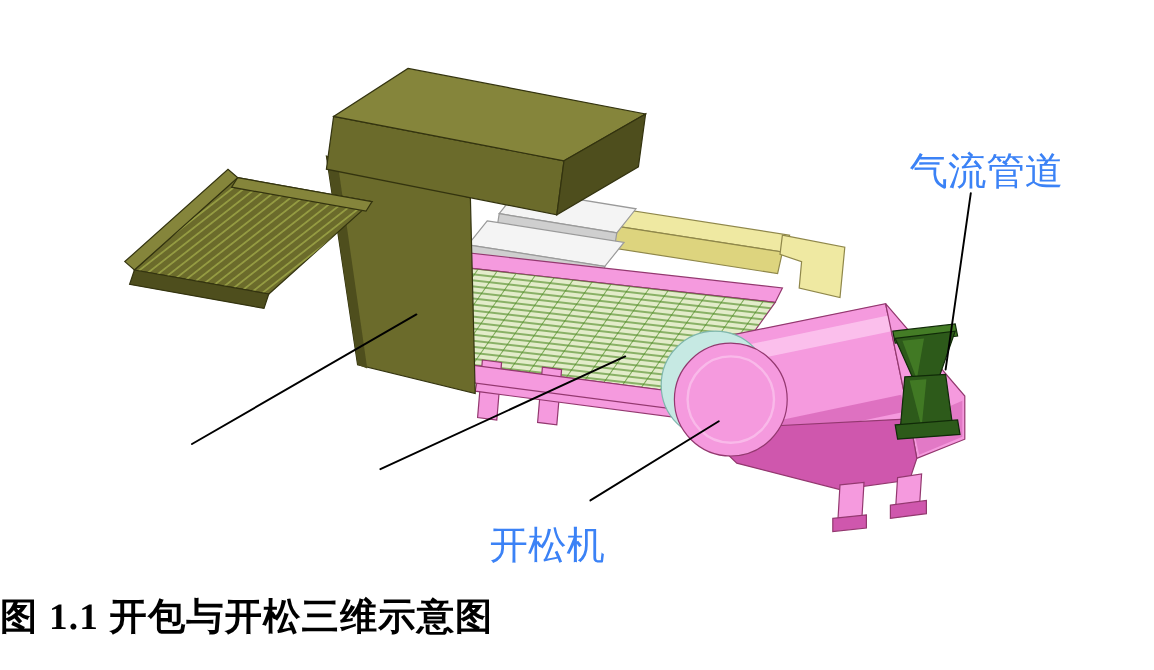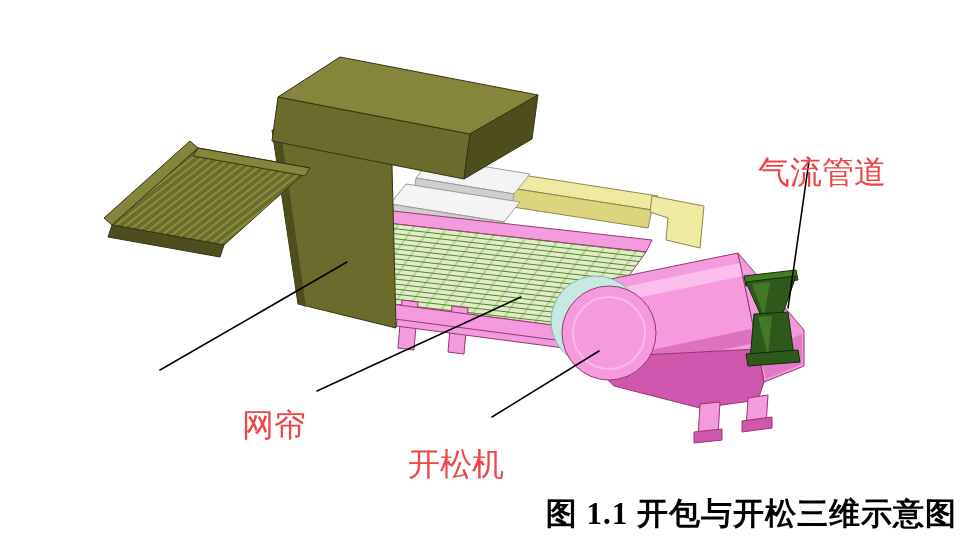--- a/index.html
+++ b/index.html
@@ -1,21 +1,21 @@
 <!DOCTYPE html>
 <html style="--olive_top: #85853b; --olive_front: #6b6b2b; --olive_dark: #4e4e1d; --olive_edge: #33330f; --tray_line: #a9b44d; --panel_yellow: #efe9a2; --panel_yellow_dark: #ddd47e; --panel_edge: #8f874a; --step_white: #f4f4f4; --step_gray: #cfcfcf; --pink: #f59ade; --pink_light: #fbc6ee; --pink_dark: #cf57ad; --pink_edge: #93386f; --mesh_bg: #e3ecca; --mesh_line: #4c8a22; --belt_cyan: #c6e9e3; --duct_green: #2d5a1a; --duct_light: #447c26; --duct_edge: #102a08; --line_black: #000000; --background: #ffffff;"><head>
 <meta charset="utf-8">
 <style>
   html,body{margin:0;padding:0;background:#fff;}
   .stage{position:relative;width:962px;height:558px;background:#fff;overflow:hidden;
          font-family:"Liberation Serif","DejaVu Serif",serif;}
   .art{position:absolute;left:0;top:0;width:962px;height:558px;}
-  .lbl{position:absolute;white-space:nowrap;color:#ef4444;
-       font:normal 32px/1.15 "Liberation Serif","DejaVu Serif",serif;margin-top:30px;}
-  .cap{position:absolute;left:0;right:5px;text-align:right;color:#000;
+  .lbl{position:absolute;white-space:nowrap;color:#3b82f6;
+       font:normal 32px/1.15 "Liberation Serif","DejaVu Serif",serif;}
+  .cap{position:absolute;left:0;right:16px;text-align:left;color:#000;
        font:bold 31px/1.2 "Liberation Serif","DejaVu Serif",serif;letter-spacing:1px;}
   
   .f-olive-top{fill:var(--olive_top)} .f-olive-front{fill:var(--olive_front)}
   .f-olive-dark{fill:var(--olive_dark)}
   .f-yellow{fill:var(--panel_yellow)} .f-yellow-dark{fill:var(--panel_yellow_dark)}
   .f-white{fill:var(--step_white)} .f-gray{fill:var(--step_gray)}
   .f-pink{fill:var(--pink)} .f-pink-light{fill:var(--pink_light)} .f-pink-dark{fill:var(--pink_dark)}
   .f-mesh{fill:var(--mesh_bg)} .f-cyan{fill:var(--belt_cyan)}
   .f-duct{fill:var(--duct_green)} .f-duct-light{fill:var(--duct_light)}
   .f-none{fill:none}
@@ -116,18 +116,17 @@
     </g>
 
     <g>
       <line x1="160" y1="370" x2="347" y2="262" class="leader"></line>
       <line x1="317" y1="391" x2="521" y2="297" class="leader"></line>
       <line x1="492" y1="417" x2="599" y2="351" class="leader"></line>
       <line x1="809" y1="161" x2="788" y2="308" class="leader"></line>
     </g>
   </svg>
 
-  <div class="lbl" style="left:242px;top:377px">网帘</div>
-  <div class="lbl" style="left:408px;top:416px">开松机</div>
+  <div class="lbl" style="left:408px;top:436px">开松机</div>
   <div class="lbl" style="left:758px;top:124px">气流管道</div>
 
   <div class="cap" style="top:495px">图 1.1 开包与开松三维示意图</div>
 </div>
 
 </body></html>

